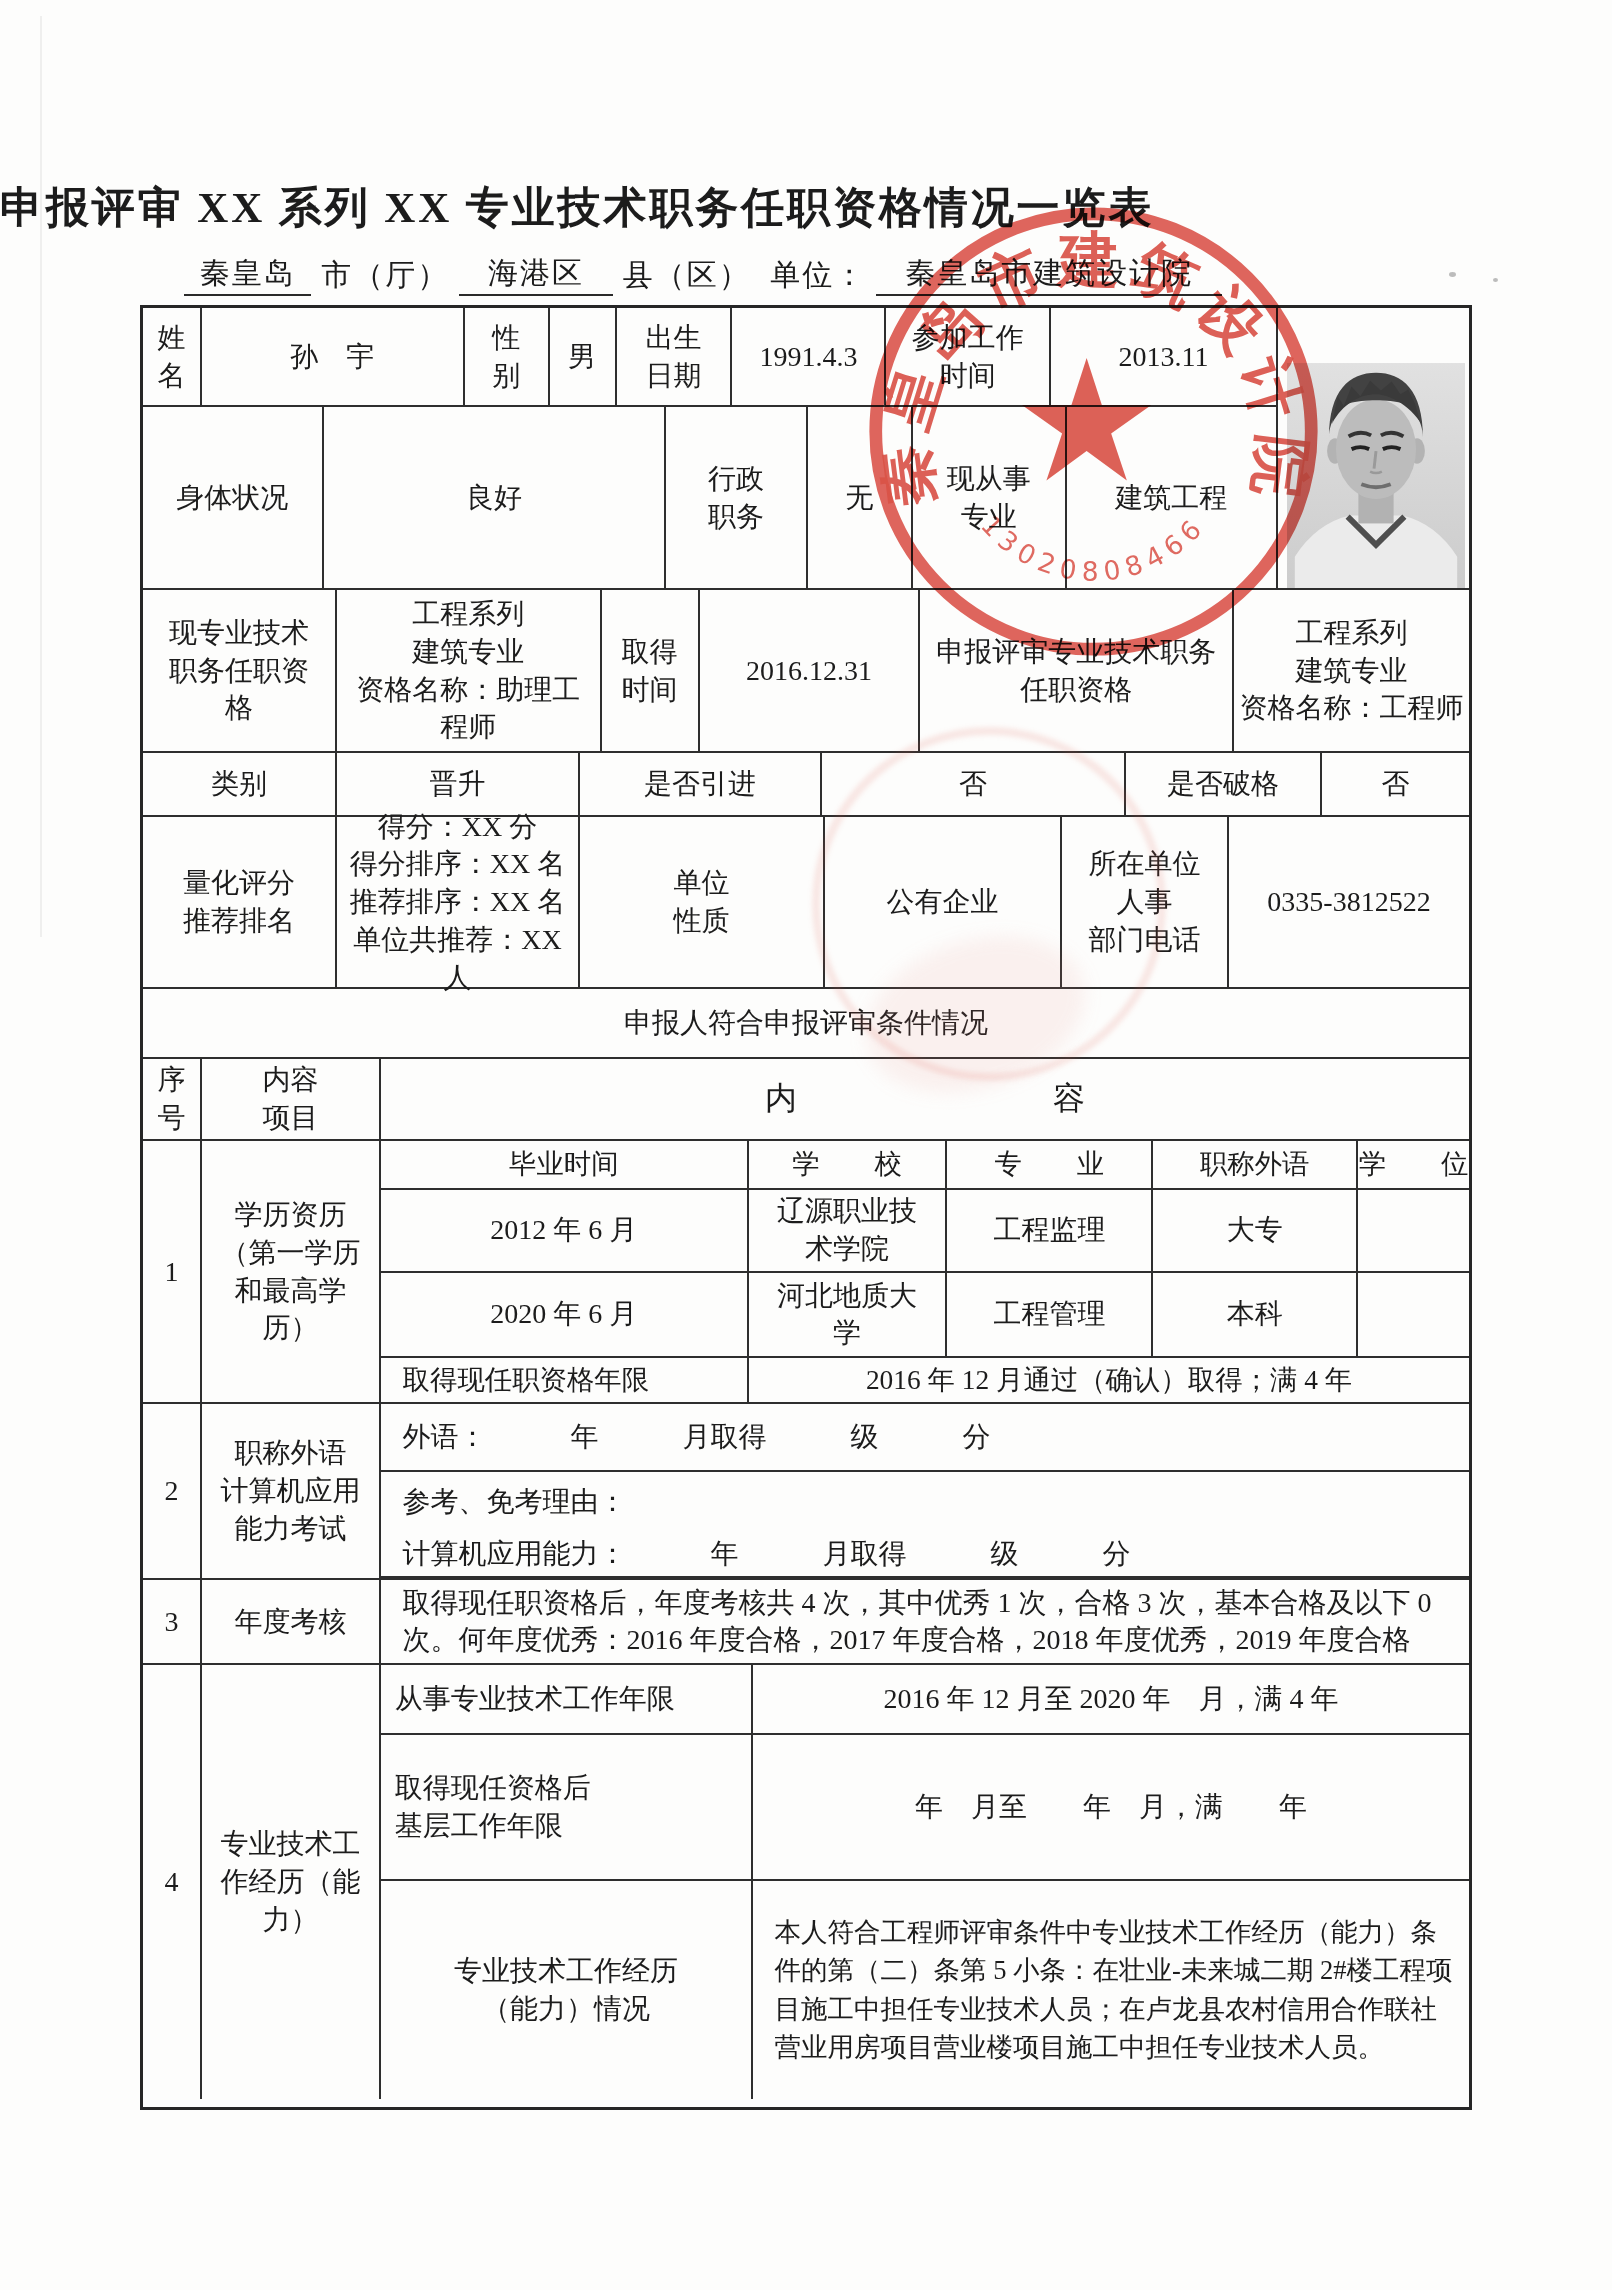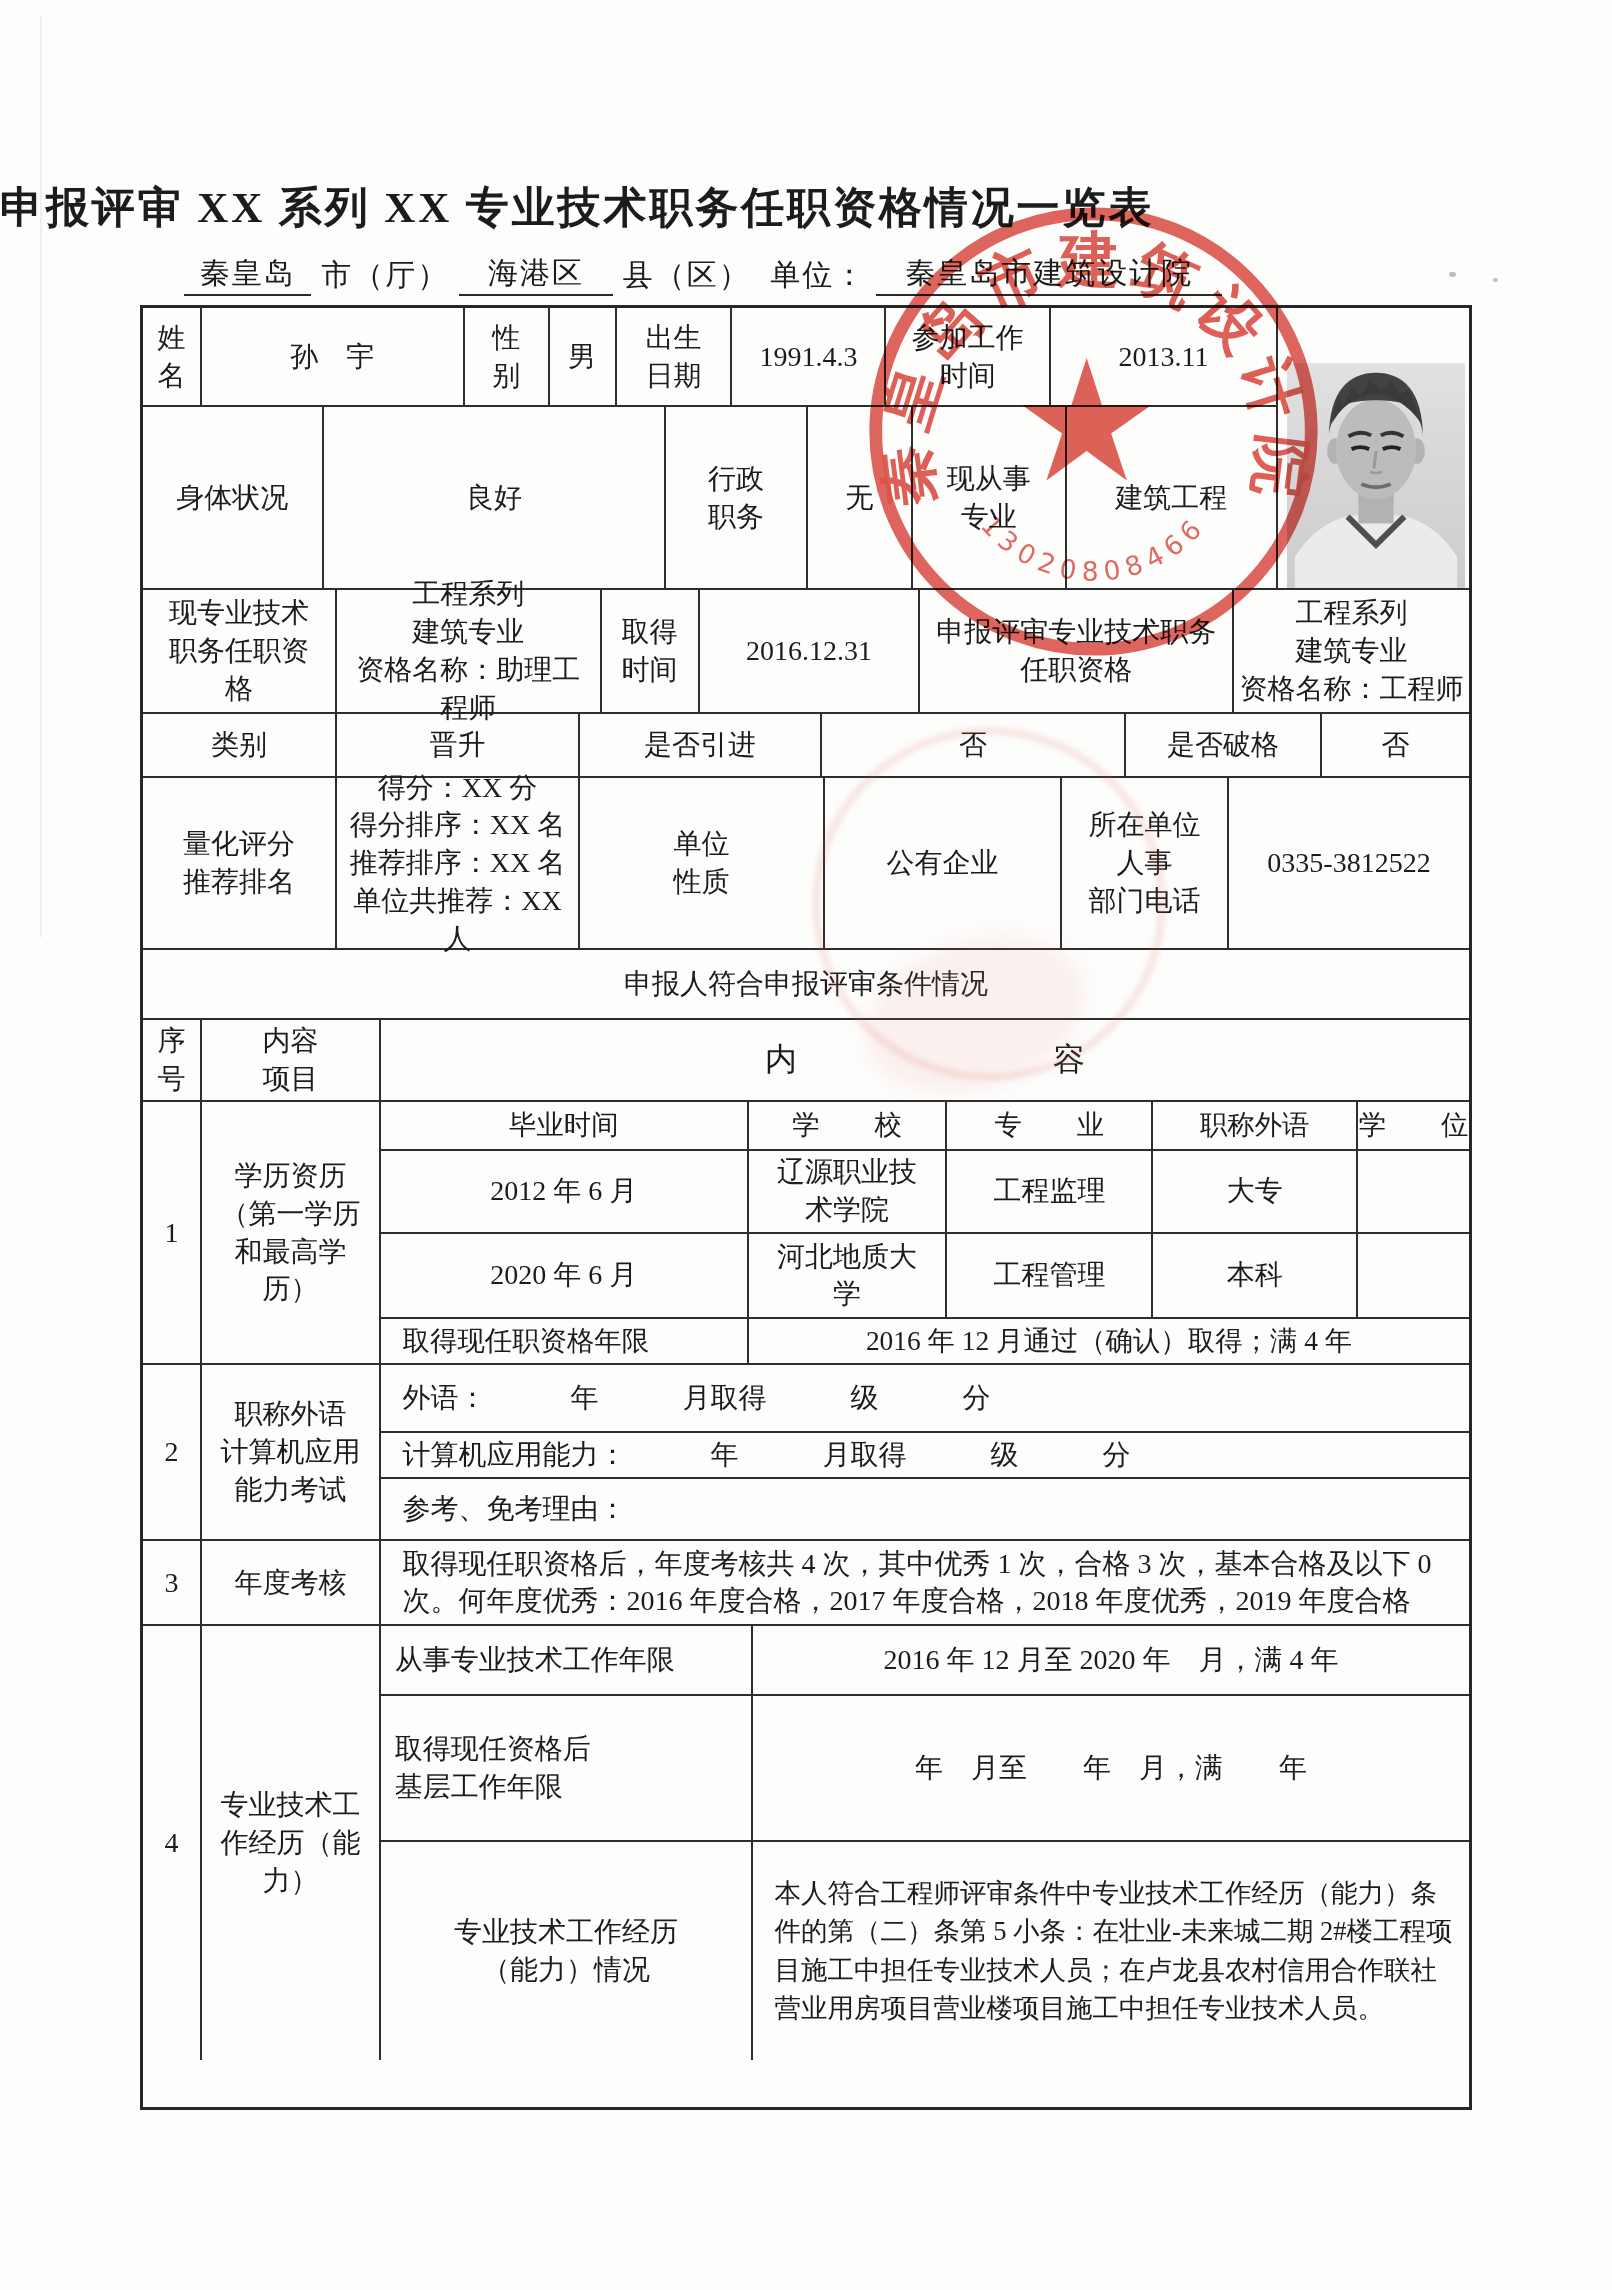--- a/index.html
+++ b/index.html
@@ -104,21 +104,21 @@
           <path d="M96 74 Q107 68 119 75" fill="none" stroke="#333333" stroke-width="4"></path>
           <path d="M66 88 Q75 84 84 88" fill="none" stroke="#222222" stroke-width="4"></path>
           <path d="M98 88 Q107 84 116 88" fill="none" stroke="#222222" stroke-width="4"></path>
           <path d="M91 90 L89 108" fill="none" stroke="#9a9a9a" stroke-width="3"></path>
           <path d="M85 111 Q91 114 97 111" fill="none" stroke="#999999" stroke-width="2.5"></path>
           <path d="M76 124 Q91 130 106 124" fill="none" stroke="#6e6e6e" stroke-width="4"></path>
         </svg>
       </div>
     </div>
 
-    <div class="r" style="height:124px">
+    <div class="r" style="height:163px">
       <div class="c" style="width:194px">现专业技术
 职务任职资
 格</div>
       <div class="c" style="width:265px">工程系列
 建筑专业
 资格名称：助理工
 程师</div>
       <div class="c" style="width:98px">取得
 时间</div>
       <div class="c" style="width:221px">2016.12.31</div>
@@ -205,25 +205,25 @@
 
     <div class="r" style="height:176px">
       <div class="c" style="width:59px">2</div>
       <div class="c" style="width:179px">职称外语
 计算机应用
 能力考试</div>
       <div class="col" style="width:1088px">
         <div class="r" style="height:69px">
           <div class="c lft nr" style="width:1088px">外语：　　　年　　　月取得　　　级　　　分</div>
         </div>
+        <div class="r nb" style="height:61px">
+          <div class="c lft nr" style="width:1088px">参考、免考理由：</div>
+        </div>
         <div class="r" style="height:47px">
           <div class="c lft nr" style="width:1088px">计算机应用能力：　　　年　　　月取得　　　级　　　分</div>
-        </div>
-        <div class="r nb" style="height:61px">
-          <div class="c lft nr" style="width:1088px">参考、免考理由：</div>
         </div>
       </div>
     </div>
 
     <div class="r" style="height:85px">
       <div class="c" style="width:59px">3</div>
       <div class="c" style="width:179px">年度考核</div>
       <div class="c lft nr" style="width:1088px;padding-right:13.7px;line-height:1.32">取得现任职资格后，年度考核共 4 次，其中优秀 1 次，合格 3 次，基本合格及以下 0 次。何年度优秀：2016 年度合格，2017 年度合格，2018 年度优秀，2019 年度合格</div>
     </div>
 

